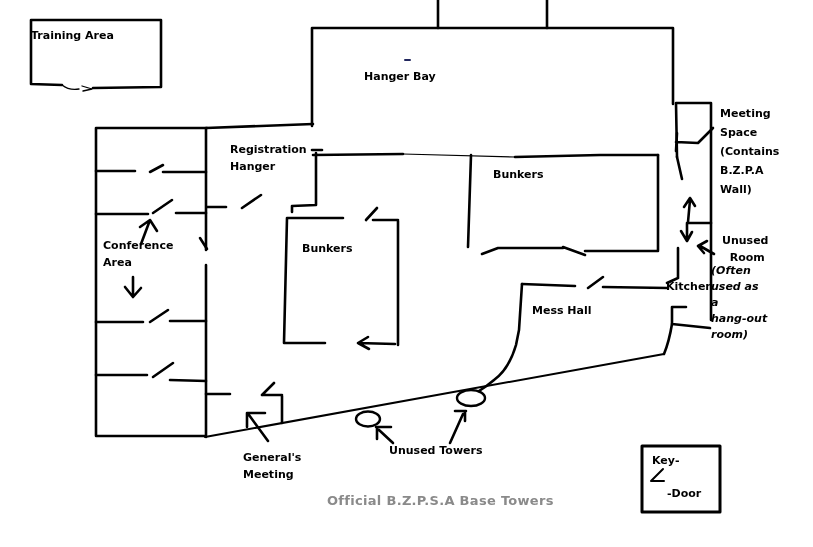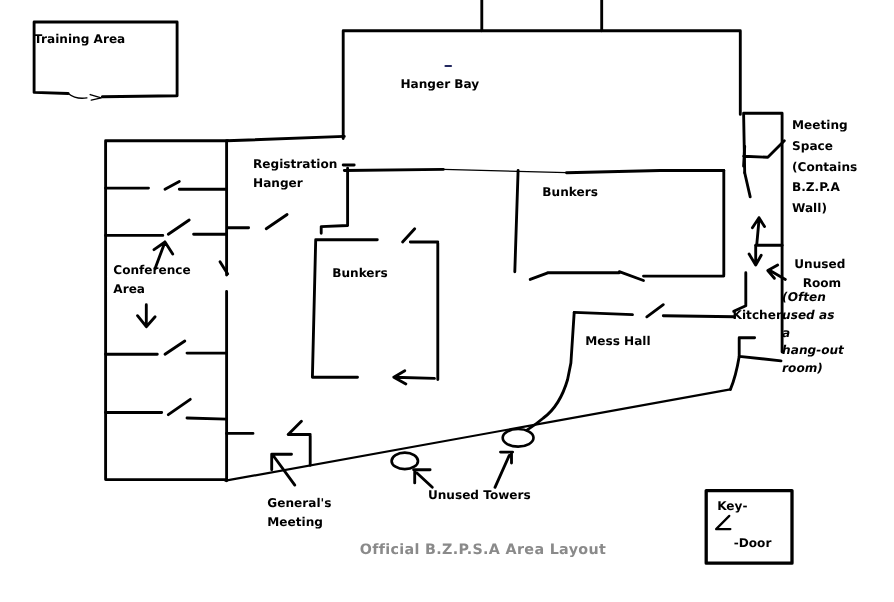--- a/index.html
+++ b/index.html
@@ -113,13 +113,13 @@
 a
 hang-out
 room)</div>
 <div class="lbl" style="left:243px;top:449px">General's
 Meeting</div>
 <div class="lbl" style="left:389px;top:442px">Unused Towers</div>
 
 <div class="lbl" style="left:652px;top:452px">Key-</div>
 <div class="lbl" style="left:667px;top:485px">-Door</div>
 
-<div class="title" style="left:327px;top:493px">Official B.Z.P.S.A Area Layout</div>
+<div class="title" style="left:327px;top:493px">Official B.Z.P.S.A Base Towers</div>
 
 </body></html>

